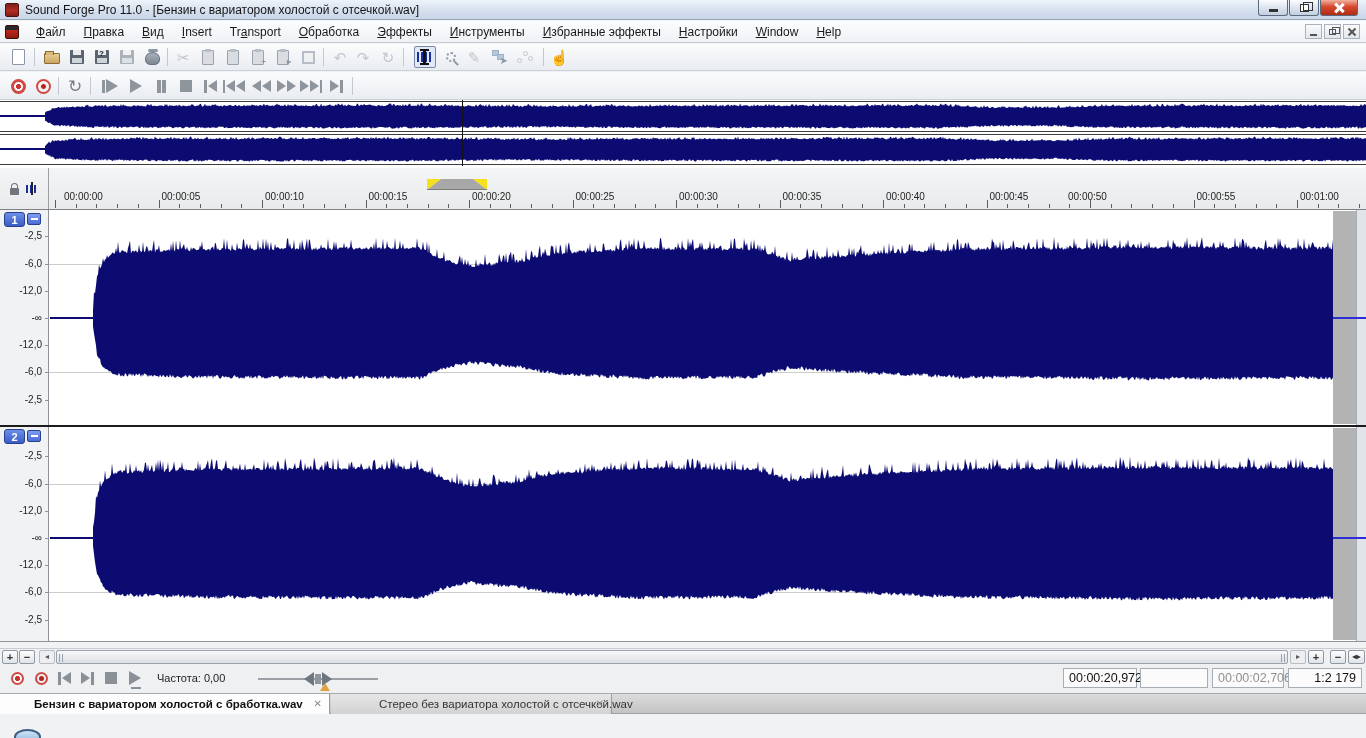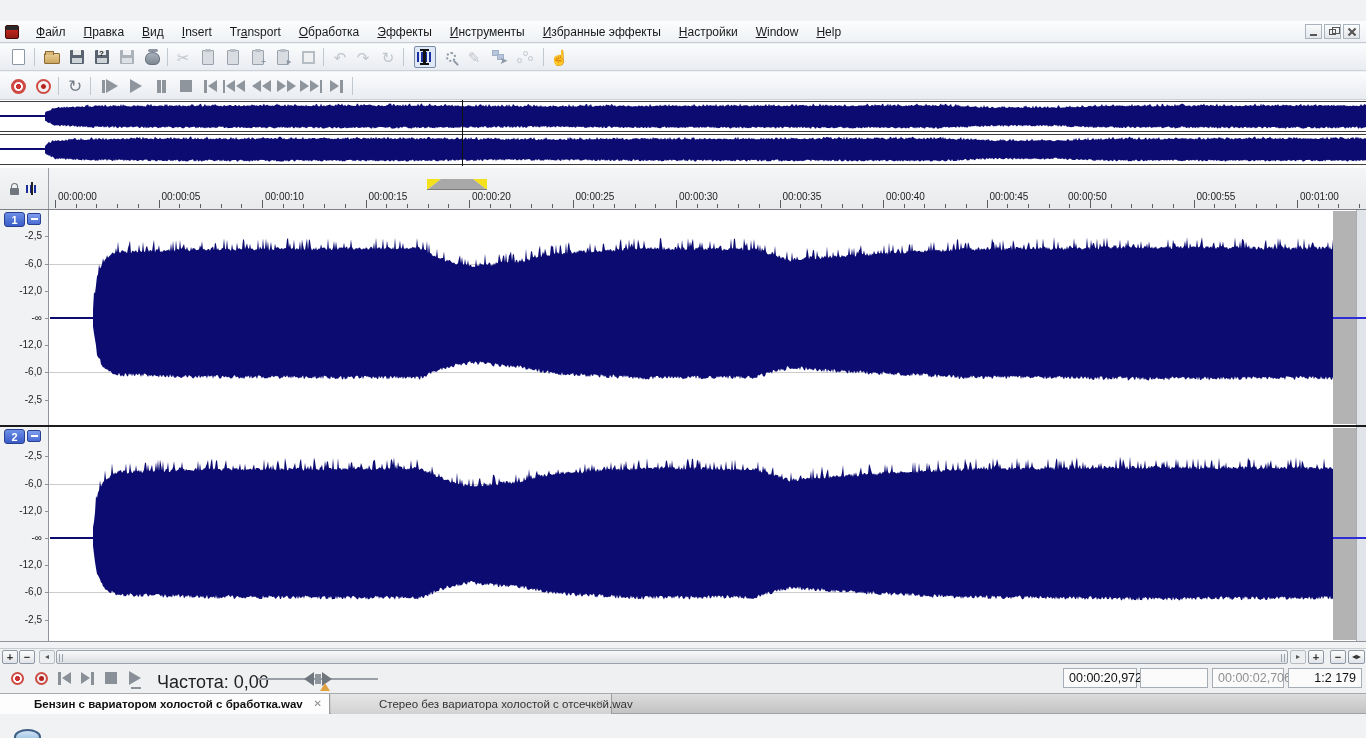--- a/index.html
+++ b/index.html
@@ -154,21 +154,21 @@
     border-radius:2px; background:linear-gradient(#f7f8f9,#dcdfe3); }
   .grip { position:absolute; top:3px; width:4px; height:8px;
     background:repeating-linear-gradient(90deg,#9aa2ad 0 1px,transparent 1px 3px); }
 
   
   #playbar { position:absolute; left:0; top:665px; width:1366px; height:28px; background:#eef0f2; }
   .pbtn { position:absolute; top:2px; width:22px; height:22px; display:flex; align-items:center; justify-content:center; }
   .rec-sm { width:13px; height:13px; border-radius:50%; border:2.5px solid #cf4a42; background:radial-gradient(circle,#c33 40%,#fff 41%); }
   .rec-sm2 { width:13px; height:13px; border-radius:50%; border:2px solid #cf4a42; display:flex; align-items:center; justify-content:center; }
   .rec-sm2 i { width:5px; height:5px; border-radius:50%; background:#b5221c; }
-  #freq-label { position:absolute; left:157px; top:7px; font-size:18px; color:#222; }
+  #freq-label { position:absolute; left:157px; top:7px; font-size:11px; color:#222; }
   #rate-slider { position:absolute; left:258px; top:13px; width:120px; height:2px; background:#9aa0a6; }
   #rate-thumb { position:absolute; left:46px; top:-6px; display:flex; align-items:center; }
   .rt-l { width:0; height:0; border-top:7px solid transparent; border-bottom:7px solid transparent; border-right:10px solid #6f767e; }
   .rt-r { width:0; height:0; border-top:7px solid transparent; border-bottom:7px solid transparent; border-left:10px solid #6f767e; }
   .rt-d { width:6px; height:10px; background:#8f959d; margin:0 1px; }
   #rate-marker { position:absolute; left:320px; top:18px; width:0; height:0;
     border-left:5px solid transparent; border-right:5px solid transparent; border-bottom:8px solid #e0a23e; }
   .timefield { position:absolute; top:3px; height:20px; border:1px solid #a7adb5; background:#fbfbfb;
     font-size:12.5px; color:#111; display:flex; align-items:center; padding:0 5px; }
   .timefield.gray { color:#909090; }
@@ -190,20 +190,35 @@
   .statfield { position:absolute; top:3px; height:18px; border:1px solid #b2b2b2; background:#f6f6f6;
     font-size:12px; color:#111; display:flex; align-items:center; justify-content:flex-end; padding:0 6px; }
   #orb-peek { position:absolute; left:14px; top:729px; width:27px; height:16px; border-radius:50%;
     background:linear-gradient(#cfe3f5,#8fb6dc); border:2px solid #3d5d82; z-index:9; }
 </style>
 </head>
 <body>
 
 <div id="app">
 
+  <div id="titlebar">
+    <div id="app-icon"></div>
+    <div id="title-text">Sound Forge Pro 11.0 - [Бензин с вариатором холостой с отсечкой.wav]</div>
+    <div class="winbtns">
+      <div class="winbtn">
+          <div class="glyph-min"></div>
+        </div>
+      <div class="winbtn">
+          <div class="glyph-restore"></div>
+        </div>
+      <div class="winbtn close">
+          <div class="glyph-x"></div>
+        </div>
+    </div>
+  </div>
 
   <div id="menubar">
     <div id="menu-app-icon"></div>
     <div id="menu-items" style="display:flex;">
         <div class="menu-item"><u>Ф</u>айл</div>
         <div class="menu-item"><u>П</u>равка</div>
         <div class="menu-item"><u>В</u>ид</div>
         <div class="menu-item"><u>I</u>nsert</div>
         <div class="menu-item">Tr<u>a</u>nsport</div>
         <div class="menu-item"><u>О</u>бработка</div>
@@ -480,21 +495,21 @@
         <div class="tick" style="left: 1172.8px; height: 4px;"></div>
         <div class="tick" style="left: 1193.5px; height: 8px;"></div>
         <div class="tick" style="left: 1214.2px; height: 4px;"></div>
         <div class="tick" style="left: 1234.9px; height: 4px;"></div>
         <div class="tick" style="left: 1255.6px; height: 4px;"></div>
         <div class="tick" style="left: 1276.3px; height: 4px;"></div>
         <div class="tick" style="left: 1297px; height: 8px;"></div>
         <div class="tick" style="left: 1317.7px; height: 4px;"></div>
         <div class="tick" style="left: 1338.4px; height: 4px;"></div>
         <div class="tick" style="left: 1359.1px; height: 4px;"></div>
-        <div class="tick-label" style="left: 58px;">00:00:00</div>
+        <div class="tick-label" style="left: 64px;">00:00:00</div>
         <div class="tick-label" style="left: 161.5px;">00:00:05</div>
         <div class="tick-label" style="left: 265px;">00:00:10</div>
         <div class="tick-label" style="left: 368.5px;">00:00:15</div>
         <div class="tick-label" style="left: 472px;">00:00:20</div>
         <div class="tick-label" style="left: 575.5px;">00:00:25</div>
         <div class="tick-label" style="left: 679px;">00:00:30</div>
         <div class="tick-label" style="left: 782.5px;">00:00:35</div>
         <div class="tick-label" style="left: 886px;">00:00:40</div>
         <div class="tick-label" style="left: 989.5px;">00:00:45</div>
         <div class="tick-label" style="left: 1068px;">00:00:50</div>

